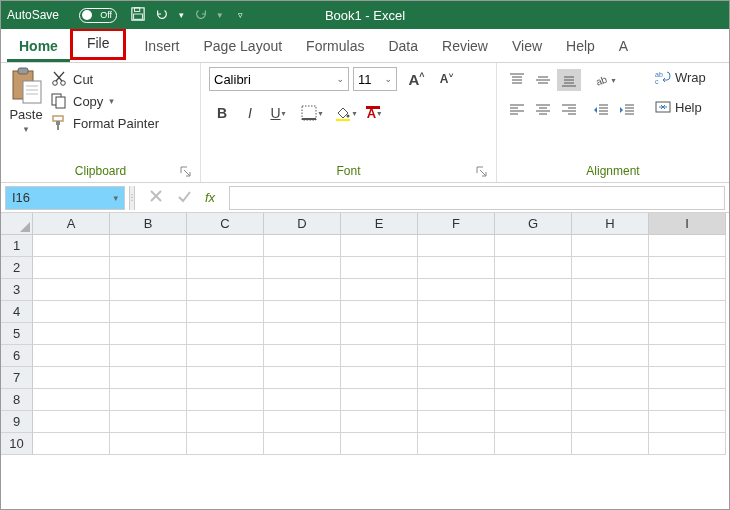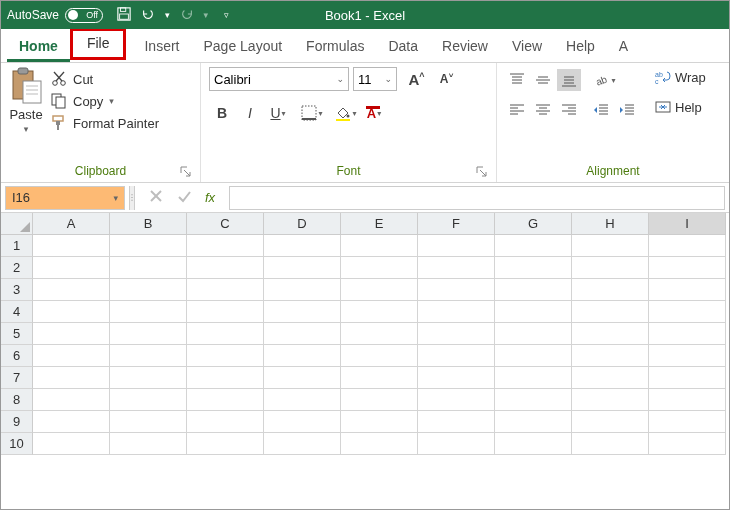--- a/index.html
+++ b/index.html
@@ -1,20 +1,20 @@
 <!DOCTYPE html>
 <html><head>
 <meta charset="utf-8">
 <style>
   * { box-sizing: border-box; margin: 0; padding: 0; font-family: "Segoe UI", Arial, sans-serif; }
   body { width: 730px; height: 510px; overflow: hidden; background: #fff; border:1px solid #999; }
 
   
   .titlebar { background: #217346; height: 28px; display: flex; align-items: center; color: #fff; font-size: 12px; padding: 0 6px; position: relative; }
-  .autosave-wrap { display: flex; align-items: center; gap: 6px; }
+  .autosave-wrap { display: flex; align-items: center; gap: 20px; }
   .autosave-toggle { width: 38px; height: 15px; border: 1px solid #fff; border-radius: 8px; display: flex; align-items: center; font-size: 9px; color:#fff; position:relative; }
   .autosave-toggle::before { content:""; width:10px; height:10px; background:#fff; border-radius:50%; margin-left:2px; }
   .autosave-toggle span { position:absolute; right:4px; }
   .qat { display:flex; gap:10px; margin-left:14px; align-items:center; }
   .qat svg { width:14px; height:14px; }
   .doc-title { position:absolute; left:50%; transform:translateX(-50%); font-size:13px; }
 
   
   .tabs { display:flex; align-items:flex-end; height:34px; border-bottom:1px solid #d4d4d4; padding-left:6px; background:#fff; }
   .tab { padding: 6px 12px 8px; font-size:14px; color:#555; cursor:default; }
@@ -55,21 +55,21 @@
   .align-row { display:flex; gap:2px; }
   .abtn { width:24px; height:22px; display:flex; align-items:center; justify-content:center; }
   .abtn.active { background:#d4d4d4; }
   .abtn svg { width:16px; height:14px; }
   .align-side { display:flex; flex-direction:column; gap:14px; font-size:13px; color:#333; margin-left:8px; padding-top:2px; }
   .side-row { display:flex; align-items:center; gap:4px; }
   .side-row svg { width:16px; height:16px; }
 
   
   .fbar { display:flex; align-items:center; height:30px; border-bottom:1px solid #d4d4d4; }
-  .namebox { width:120px; height:24px; margin:0 4px; border:1px solid #ccc; display:flex; align-items:center; justify-content:space-between; padding:0 6px; font-size:13px; color:#333; background:#fdba74; }
+  .namebox { width:120px; height:24px; margin:0 4px; border:1px solid #ccc; display:flex; align-items:center; justify-content:space-between; padding:0 6px; font-size:13px; color:#333; background:#7dd3fc; }
   .fbar-sep { width:6px; height:24px; background:#eee; border-left:1px solid #ccc; border-right:1px solid #ccc; display:flex; align-items:center; justify-content:center; color:#888; font-size:8px; }
   .fbar-btns { display:flex; align-items:center; gap:14px; padding:0 14px; color:#bdbdbd; font-style:italic; }
   .fbar-btns svg { width:14px; height:14px; }
   .fxlabel { font-style:italic; font-size:13px; color:#4d7c0f; }
   .formula-input { flex:1; height:24px; border:1px solid #ccc; background:#fff; margin-right:4px; }
 
   
   .sheet { display:flex; height: calc(510px - 28px - 34px - 120px - 30px); }
   .corner { width:32px; height:22px; background:#eceff1; border-right:1px solid #ccc; border-bottom:1px solid #ccc; position:relative; }
   .corner::after { content:""; position:absolute; right:2px; bottom:2px; width:0; height:0; border-left:10px solid transparent; border-bottom:10px solid #b0b0b0; }

